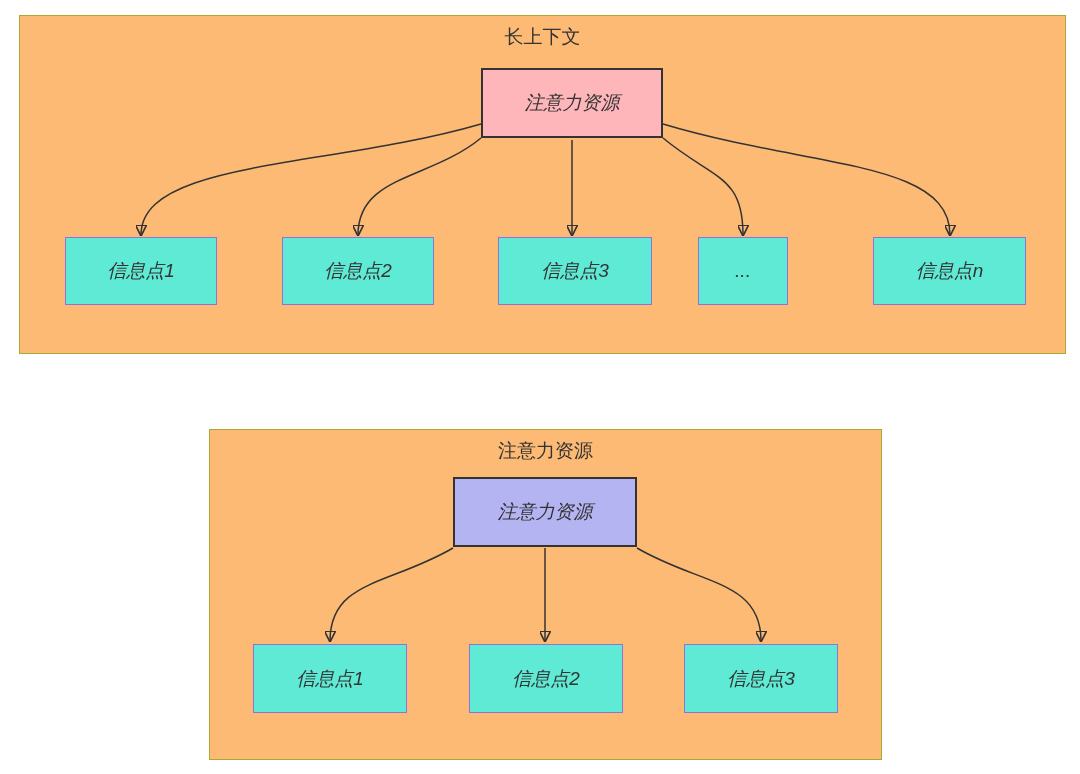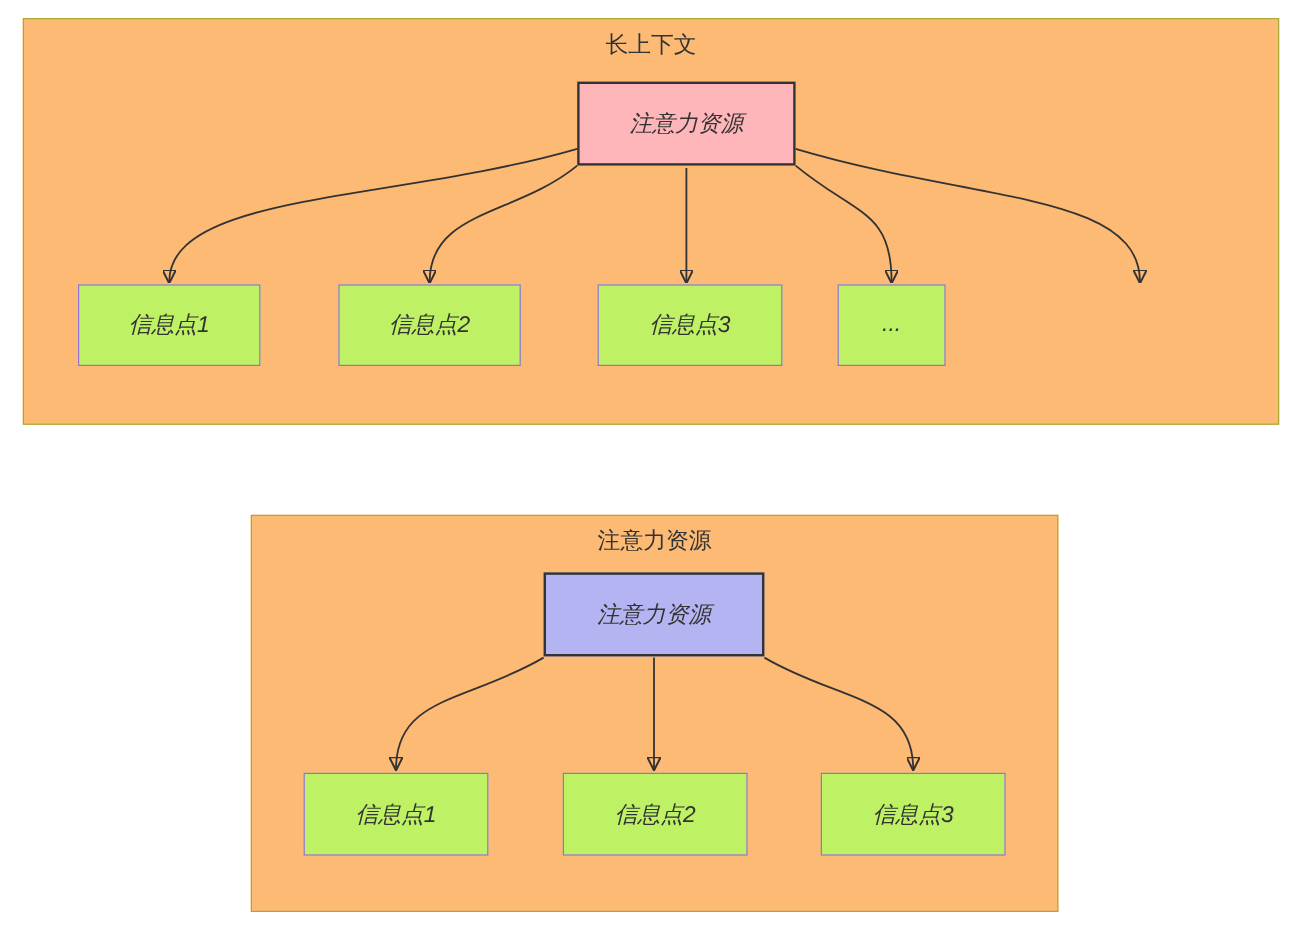--- a/index.html
+++ b/index.html
@@ -4,21 +4,21 @@
 <style>
   html,body{margin:0;padding:0;background:#ffffff;}
   body{font-family:"Liberation Sans","DejaVu Sans",sans-serif;}
   .canvas{position:relative;width:1080px;height:774px;background:#ffffff;overflow:hidden;}
   .cluster{position:absolute;background:#fdba74;border:1px solid #aaaa33;box-sizing:border-box;}
   .cluster-title{position:absolute;width:100%;top:8px;text-align:center;font-size:19px;color:#333333;}
   .node{position:absolute;box-sizing:border-box;display:flex;align-items:center;justify-content:center;
         font-size:19px;color:#333333;text-align:center;font-style:italic;}
   .node.root{background:#ffb6ba;border:2.5px solid #333333;}
   .node.root.blue{background:#b5b4f2;}
-  .node.info{background:#bef264;border:1.5px solid #9370db;}
+  .node.info{background:#5eead4;border:1.5px solid #9370db;}
   .edges{position:absolute;left:0;top:0;pointer-events:none;}
   .edges path{stroke:#333333;stroke-width:1.5;fill:none;}
 </style>
 </head>
 <body>
 
 <div class="canvas">
 
   <div class="cluster" style="left:19px;top:15px;width:1047px;height:339px;">
     <div class="cluster-title">长上下文</div>
@@ -32,20 +32,23 @@
     <span>信息点1</span>
   </div>
   <div class="node info" style="left:282px;top:237px;width:152px;height:68px;">
     <span>信息点2</span>
   </div>
   <div class="node info" style="left:498px;top:237px;width:154px;height:68px;">
     <span>信息点3</span>
   </div>
   <div class="node info" style="left:698px;top:237px;width:90px;height:68px;">
     <span>...</span>
+  </div>
+  <div class="node info" style="left:873px;top:237px;width:153px;height:68px;">
+    <span>信息点n</span>
   </div>
 
   <div class="cluster" style="left:209px;top:429px;width:673px;height:331px;">
     <div class="cluster-title">注意力资源</div>
   </div>
 
   <div class="node root blue" style="left:453px;top:477px;width:184px;height:70px;">
     <span>注意力资源</span>
   </div>
 

